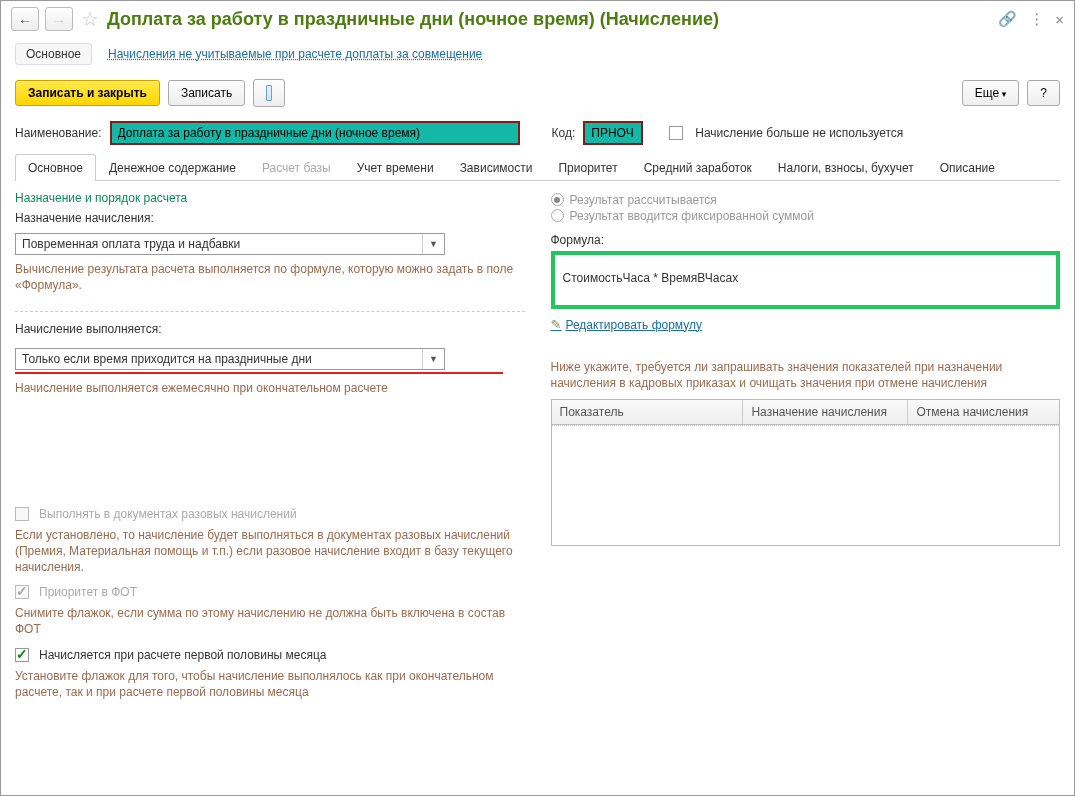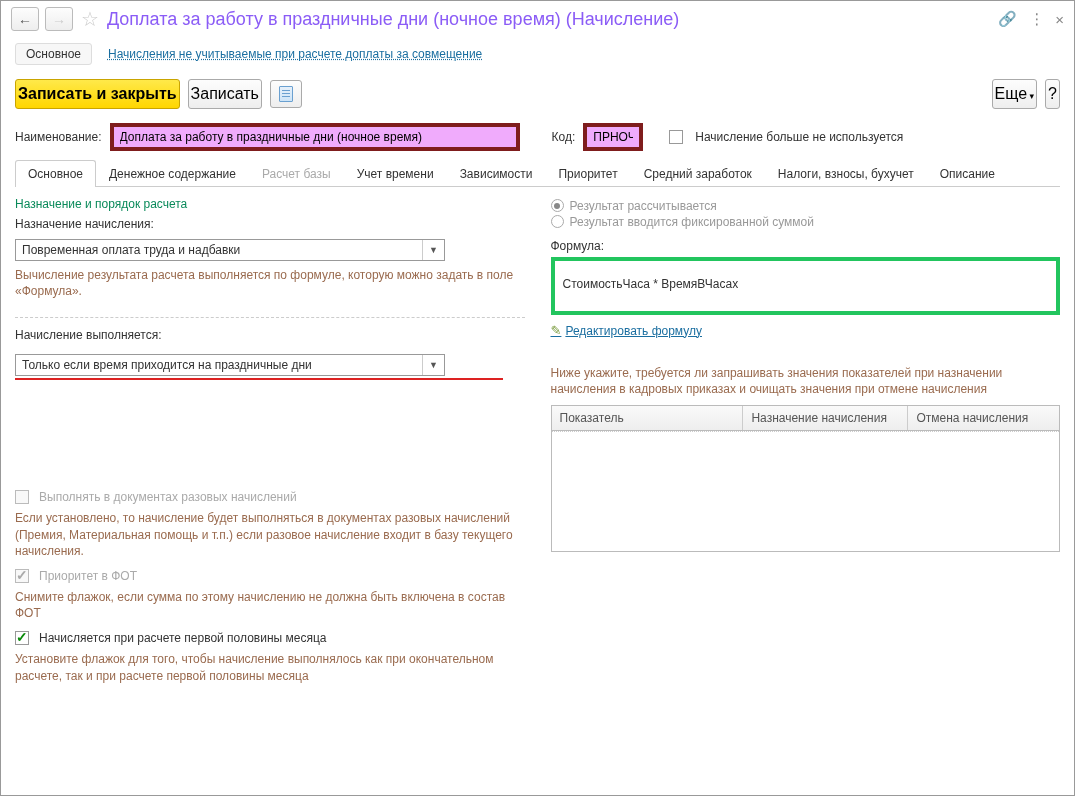--- a/index.html
+++ b/index.html
@@ -3,38 +3,38 @@
 <meta charset="utf-8">
 <style>
 * { box-sizing: border-box; margin: 0; padding: 0; }
 body { font-family: Arial, sans-serif; font-size: 12px; color: #333; background: #fff; }
 .window { width: 1075px; height: 796px; border: 1px solid #999; background: #fff; position: relative; }
 
 .titlebar { display: flex; align-items: center; padding: 6px 10px; gap: 6px; }
 .nav-btn { width: 28px; height: 24px; border: 1px solid #bbb; background: linear-gradient(#fdfdfd,#eee); border-radius: 3px; display: flex; align-items: center; justify-content: center; cursor: pointer; font-size: 14px; color: #555;}
 .nav-btn.disabled { color: #ccc; cursor: default; }
 .star-icon { color: #ccc; font-size: 20px; margin: 0 2px; }
-.title { font-size: 18px; color: #8b5cf6; flex: 1; }
+.title { font-size: 18px; color: #4d7c0f; flex: 1; font-weight: bold; }
 .titlebar-right { display: flex; gap: 12px; align-items: center; color: #999; }
 .titlebar-right span { cursor: pointer; font-size: 15px; }
 
 .topnav { display: flex; gap: 16px; padding: 6px 14px; align-items: center; }
 .topnav-link { color: #1a6ea0; text-decoration: underline dotted; cursor: pointer; }
 .topnav-active-box { background: #f7f7f7; border: 1px solid #ddd; border-radius: 3px; padding: 3px 10px; }
 
 .toolbar { display: flex; padding: 8px 14px; gap: 8px; align-items: center; }
-.btn { padding: 5px 2px; border: 1px solid #aaa; background: linear-gradient(#fdfdfd,#eee); border-radius: 3px; cursor: pointer; font-size: 16px; }
+.btn { padding: 5px 12px; border: 1px solid #aaa; background: linear-gradient(#fdfdfd,#eee); border-radius: 3px; cursor: pointer; font-size: 12px; }
 .btn-primary { background: linear-gradient(#ffe94a,#ffd600); border-color: #c9a400; font-weight: bold; }
 .btn-icon { width: 32px; display: flex; align-items: center; justify-content: center; }
 .spacer { flex: 1; }
 .btn-more::after { content: " ▾"; font-size: 9px; }
 
 .formrow { display: flex; align-items: center; padding: 6px 14px; gap: 8px; }
 .formrow label { color: #333; }
-.text-input { border: 4px solid #7f1d1d; padding: 3px 6px; font-size: 12px; background: #f0abfc; }
+.text-input { border: 2px solid #7f1d1d; padding: 3px 6px; font-size: 12px; background: #14b8a6; }
 .input-name { width: 410px; }
 .input-code { width: 60px; }
 .checkbox { width: 14px; height: 14px; border: 1px solid #999; display: inline-block; vertical-align: middle; margin-right: 4px; background: #fff; position: relative; }
 .checkbox.checked::after { content: "✓"; position: absolute; top: -3px; left: 0; color: #0a8a0a; font-size: 14px; font-weight: bold; }
 .checkbox.disabled { border-color: #bbb; background: #f8f8f8; }
 .checkbox.disabled.checked::after { color: #aaa; }
 
 .tabs { display: flex; border-bottom: 1px solid #ccc; margin: 2px 14px 0 14px; }
 .tab { padding: 6px 12px; border: 1px solid transparent; border-bottom: none; cursor: pointer; color: #333; position: relative; top: 1px; }
 .tab.active { border-color: #ccc; background: #fff; border-radius: 3px 3px 0 0; }
@@ -144,20 +144,21 @@
 
       <hr class="divider-dotted">
 
       <div class="field-label">Начисление выполняется:</div>
       <span class="underline-red">
         <div class="select">
           <div class="select-val">Только если время приходится на праздничные дни</div>
           <div class="select-btn">▼</div>
         </div>
       </span>
+      <div class="help-text">Начисление выполняется ежемесячно при окончательном расчете</div>
 
       <div style="height:100px"></div>
 
       <div class="check-line disabled">
         <span class="checkbox disabled"></span>
         <span>Выполнять в документах разовых начислений</span>
       </div>
       <div class="help-text">Если установлено, то начисление будет выполняться в документах разовых начислений (Премия, Материальная помощь и т.п.) если разовое начисление входит в базу текущего начисления.</div>
 
       <div class="check-line disabled">

